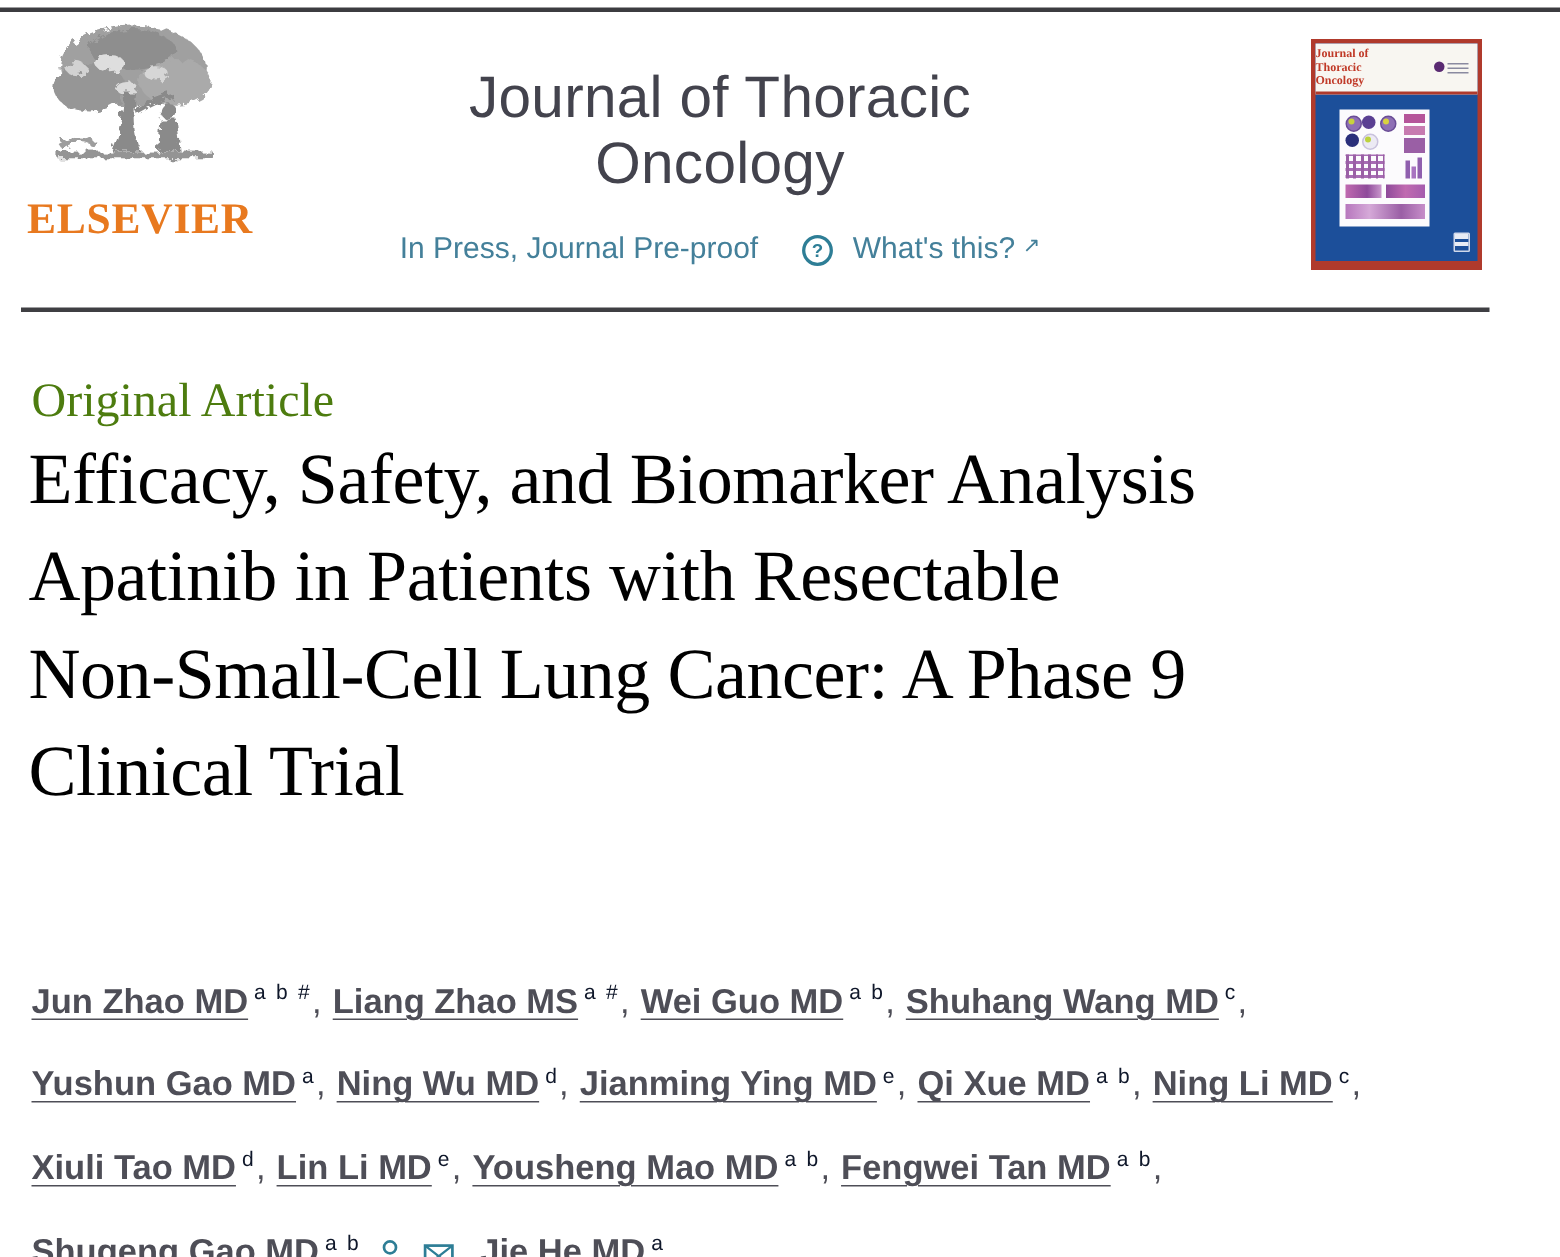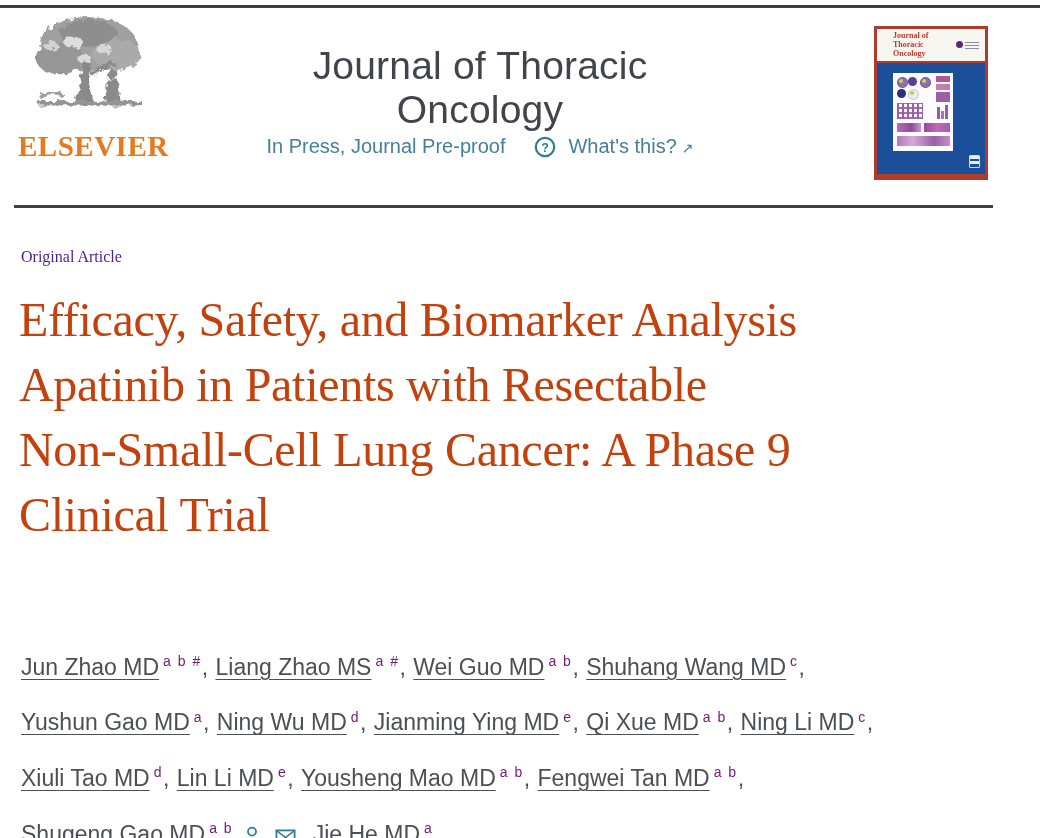--- a/index.html
+++ b/index.html
@@ -13,60 +13,60 @@
   .els-logo{position:absolute;left:16px;top:4px;width:150px;height:165px;}
   .els-tree{position:absolute;left:8px;top:2px;}
   .els-word{position:absolute;left:2px;top:126px;width:146px;text-align:center;
             font-family:"Liberation Serif",serif;font-size:29px;font-weight:600;
             color:#e8791f;letter-spacing:0.5px;}
 
   
   .hdr{position:absolute;left:230px;top:44px;width:500px;text-align:center;}
   .hdr-title{font-size:39px;color:#43434d;letter-spacing:0.2px;}
   .hdr-avail{margin-top:9px;font-size:18px;font-weight:700;color:#76767f;}
-  .hdr-links{margin-top:3px;display:flex;justify-content:center;align-items:center;
+  .hdr-links{margin-top:23px;display:flex;justify-content:center;align-items:center;
              gap:9px;font-size:20px;color:#44809a;}
   .hdr-links .gap{width:8px;}
-  .whats{display:inline-flex;align-items:center;gap:5px;cursor:pointer;}
+  .whats{display:inline-flex;align-items:flex-start;gap:5px;cursor:pointer;}
   .ne-arrow{font-size:14px;line-height:1;position:relative;top:1px;}
 
   
   .cover{position:absolute;left:874px;top:26px;width:114px;height:154px;box-sizing:border-box;
          background:#1c4f9a;border:3px solid #b03a2c;border-bottom-width:6px;cursor:pointer;}
   .cover-head{position:relative;background:#f8f6f1;height:34px;border-bottom:2px solid #b03a2c;
-              padding:2px 16px;box-sizing:border-box;}
+              padding:2px 0;box-sizing:border-box;}
   .cover-head .ct{font-family:"Liberation Serif",serif;font-weight:700;font-size:8px;
                   line-height:9px;color:#c03a28;}
   .cover-emblem{position:absolute;right:22px;top:12px;width:7px;height:7px;border-radius:50%;
                 background:#5a2a72;}
   .cover-emblem::after{content:"";position:absolute;left:9px;top:1px;width:14px;height:1px;
                 background:#8a8aa0;box-shadow:0 3px 0 #8a8aa0,0 6px 0 #8a8aa0;}
   .cover-panel{position:absolute;left:16px;top:44px;width:60px;height:78px;background:#fcfbfd;}
   .cp{position:absolute;}
   .dotgrid{background:
      repeating-linear-gradient(90deg,#9a5fa5 0 2px,rgba(0,0,0,0) 2px 5px),
      repeating-linear-gradient(0deg,#a86cb4 0 2px,rgba(0,0,0,0) 2px 5px);}
   .cover-mark{position:absolute;right:5px;bottom:6px;width:9px;height:11px;
               border:1px solid #cfd8ea;border-radius:1px;
               background:linear-gradient(180deg,#e8ecf5 0 3px,#1c4f9a 3px 5px,#e8ecf5 5px 8px,#1c4f9a 8px);}
 
   
   .rule{position:absolute;left:14px;top:205px;width:979px;height:3px;background:#3f3f43;}
 
   
   .category{position:absolute;left:21px;top:248px;font-family:"Liberation Serif",serif;
-            font-size:16px;color:#4c1d95;}
+            font-size:32px;color:#4d7c0f;}
   .title{position:absolute;left:19px;top:287px;width:1000px;
          font-family:"Liberation Serif",serif;font-size:48px;line-height:65px;
-         color:#c2410c;letter-spacing:-0.3px;}
+         color:#000000;letter-spacing:-0.3px;}
   .authors{position:absolute;left:21px;top:636px;width:1005px;font-size:23px;
            line-height:50px;color:#4e4e57;}
-  .an{color:#4e4e57;}
+  .an{color:#4e4e57;font-weight:bold;}
   .u{text-decoration:underline;text-decoration-thickness:1.2px;text-underline-offset:4px;cursor:pointer;}
-  .authors sup{font-size:14px;letter-spacing:1.5px;margin-left:4px;color:#701a75;}
+  .authors sup{font-size:14px;letter-spacing:1.5px;margin-left:4px;color:#0f172a;}
   .sep{letter-spacing:0.5px;}
   .aicon{display:inline-block;vertical-align:-4px;margin:0 3px;cursor:pointer;}
 </style>
 </head>
 <body>
 
 <div class="frame">
 
   <div class="top-rule"></div>
 

